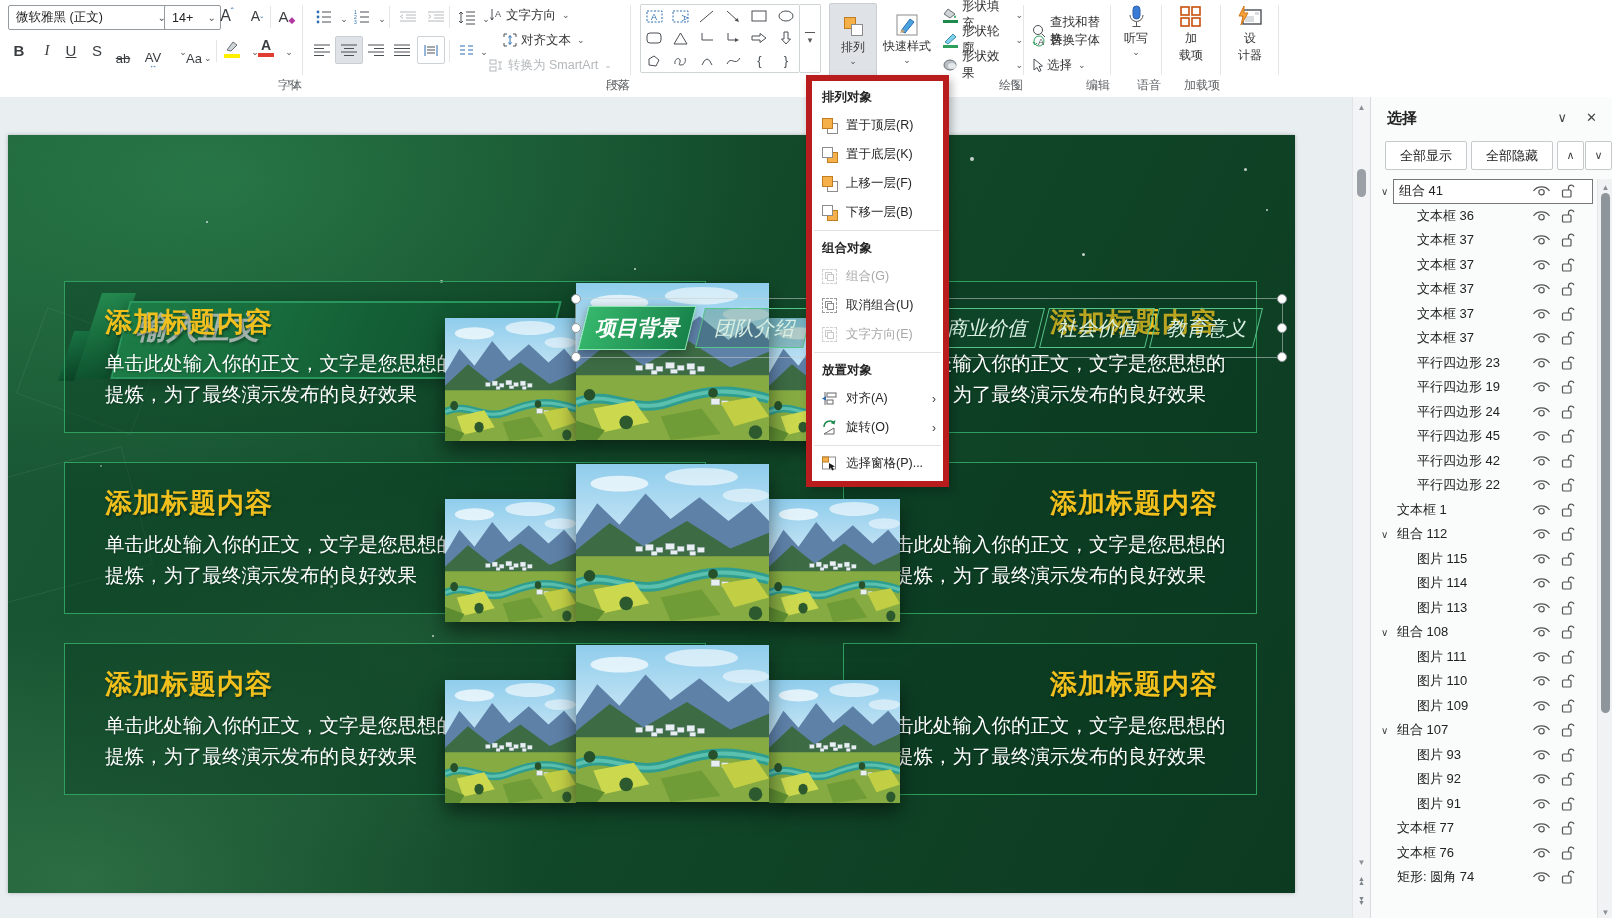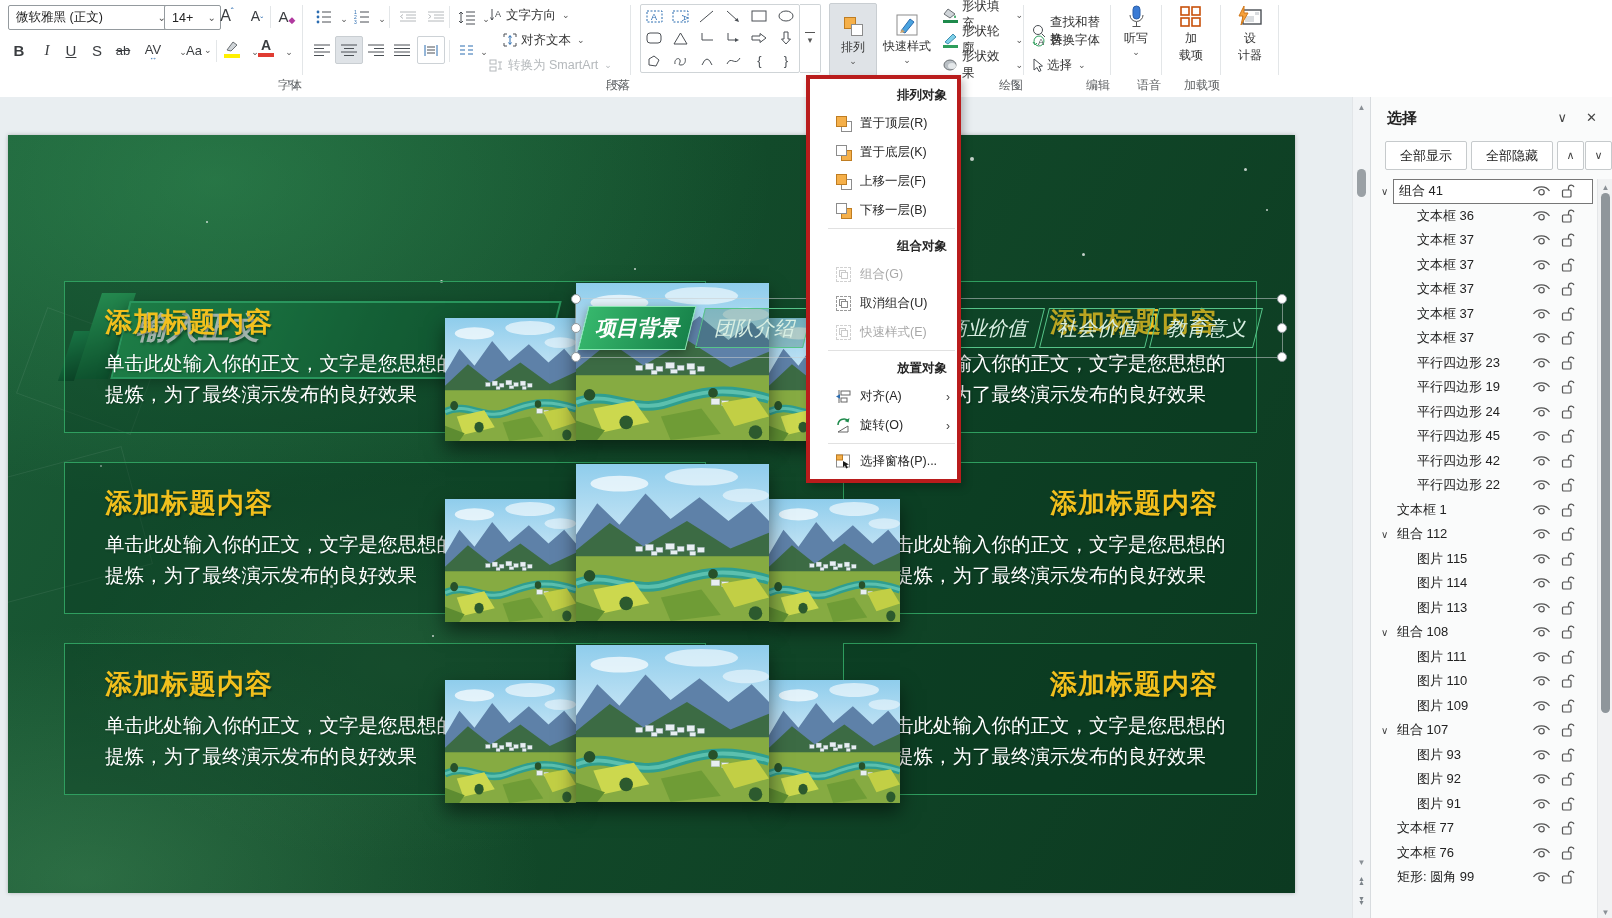--- a/index.html
+++ b/index.html
@@ -6,37 +6,37 @@
   #app{position:relative;width:1612px;height:918px;background:#e9eef1;overflow:hidden;}
 
   
   #ribbon{position:absolute;left:0;top:0;width:1612px;height:97px;background:#fff;border-bottom:1px solid #d2d7da;}
   .rgroup{position:absolute;top:0;height:97px;}
   .glabel{position:absolute;bottom:3px;width:100%;text-align:right;font-size:12px;color:#5f6264;}
   .vsep{position:absolute;top:5px;height:70px;width:1px;background:#e3e6e8;}
   .combo{position:absolute;height:23px;border:1px solid #949a9e;border-radius:2px;background:#fff;display:flex;align-items:center;font-size:12.5px;color:#222;padding:0 4px 0 7px;}
   .combo .cv{margin-left:auto;font-size:10px;color:#555;padding-left:4px;}
   .ib{position:absolute;height:24px;min-width:22px;display:flex;align-items:center;justify-content:center;font-size:15px;color:#3a3d40;}
-  .ib.sm{font-size:13px;}
+  .ib.sm{font-size:13px;margin-top:8px;}
   .dis{color:#b4b8bb !important;}
   .pressed{background:#dfe3e7;border:1px solid #c9ced2;border-radius:2px;}
   .cvx{font-size:9px;color:#555;margin-left:2px;}
   .chip{position:absolute;display:flex;flex-direction:column;align-items:center;line-height:1;}
   .chip .bar{width:16px;height:4px;margin-top:1px;}
   .bigbtn{position:absolute;display:flex;flex-direction:column;align-items:center;font-size:12px;color:#333;}
   .bigbtn .bicon{width:26px;height:26px;display:flex;align-items:center;justify-content:center;}
   .launcher{position:absolute;width:12px;height:12px;bottom:5px;}
   .launcher svg{display:block;}
   .smallrow{position:absolute;display:flex;align-items:center;gap:4px;font-size:12.5px;color:#333;height:22px;}
   .gallery{position:absolute;left:640px;top:4px;width:158px;height:67px;border:1px solid #cfd4d7;border-radius:2px;display:grid;grid-template-columns:repeat(6,1fr);grid-template-rows:repeat(3,1fr);}
   .gcell{display:flex;align-items:center;justify-content:center;}
   .gmore{position:absolute;left:800px;top:4px;width:20px;height:67px;border:1px solid #cfd4d7;border-left:none;border-radius:0 2px 2px 0;display:flex;flex-direction:column;align-items:center;justify-content:center;color:#555;font-size:9px;gap:2px;}
 
   
-  #arrange-menu{position:absolute;left:806px;top:75px;width:131px;background:#fff;border:4px solid #b91c1c;box-shadow:3px 4px 8px rgba(0,0,0,.25);z-index:90;padding:2px 0 3px 16px;text-align:right;}
+  #arrange-menu{position:absolute;left:806px;top:75px;width:131px;background:#fff;border:6px solid #b91c1c;box-shadow:3px 4px 8px rgba(0,0,0,.25);z-index:90;padding:2px 0 3px 0;}
   .menu-header{font-size:12.5px;font-weight:bold;color:#262626;padding:6px 10px 5px 10px;}
   .menu-item{display:flex;align-items:center;height:29px;padding:0 7px 0 9px;font-size:12.5px;color:#262626;gap:8px;cursor:default;}
   .menu-item.mdis{color:#a8a8a8;}
   .menu-item.mdis .micon{opacity:.45;filter:grayscale(1);}
   .micon{width:17px;height:17px;position:relative;flex:none;}
   .micon .sq{position:absolute;width:9px;height:9px;background:#fff;border:1px solid #8c8c8c;}
   .micon .sq.o{background:#f5b04a;border-color:#bf7d22;}
   .micon .p1{left:1px;top:1px;z-index:2;}
   .micon .p2{left:6px;top:6px;z-index:1;}
   .micon .grp{position:absolute;inset:1px;border:1px dashed #9a9a9a;}
@@ -1139,21 +1139,21 @@
             </svg>
           </span>
           <span class="sp-lock">
             <svg width="14" height="16" viewBox="0 0 14 16">
               <rect x="1.5" y="7" width="8.5" height="7" rx="1" stroke="#555" fill="none" stroke-width="1.2"></rect>
               <path d="M7.5 7 V4.5 A2.8 2.8 0 0 1 13 4.2" stroke="#555" fill="none" stroke-width="1.2"></path>
             </svg>
           </span>
         </div>
         <div class="sp-row lvl0">
-          <span class="sp-label">矩形: 圆角 99</span>
+          <span class="sp-label">矩形: 圆角 74</span>
           <span class="sp-eye">
             <svg width="19" height="14" viewBox="0 0 19 14">
               <path d="M1.5 7 C5 1.5 14 1.5 17.5 7" stroke="#555" fill="none" stroke-width="1.2"></path>
               <circle cx="9.5" cy="8.2" r="2.7" stroke="#555" fill="none" stroke-width="1.2"></circle>
             </svg>
           </span>
           <span class="sp-lock">
             <svg width="14" height="16" viewBox="0 0 14 16">
               <rect x="1.5" y="7" width="8.5" height="7" rx="1" stroke="#555" fill="none" stroke-width="1.2"></rect>
               <path d="M7.5 7 V4.5 A2.8 2.8 0 0 1 13 4.2" stroke="#555" fill="none" stroke-width="1.2"></path>
@@ -1209,21 +1209,21 @@
       <div class="menu-item">
         <span class="micon">
           <span class="grp"></span>
         </span>
         <span class="mlabel">取消组合(U)</span>
       </div>
       <div class="menu-item mdis">
         <span class="micon">
           <span class="grp"></span>
         </span>
-        <span class="mlabel">快速样式(E)</span>
+        <span class="mlabel">文字方向(E)</span>
       </div>
       <div class="menu-sep"></div>
       <div class="menu-header">放置对象</div>
       <div class="menu-item">
         <span class="micon"><svg width="17" height="17">
             <path d="M4 2v13" stroke="#666"></path>
             <rect x="6" y="3" width="9" height="4" fill="#fff" stroke="#666"></rect>
             <rect x="6" y="10" width="6" height="4" fill="#fff" stroke="#666"></rect>
             <path d="M1 8.5 l4-2.3 v4.6 Z" fill="#2b6cb0"></path>
           </svg></span>

